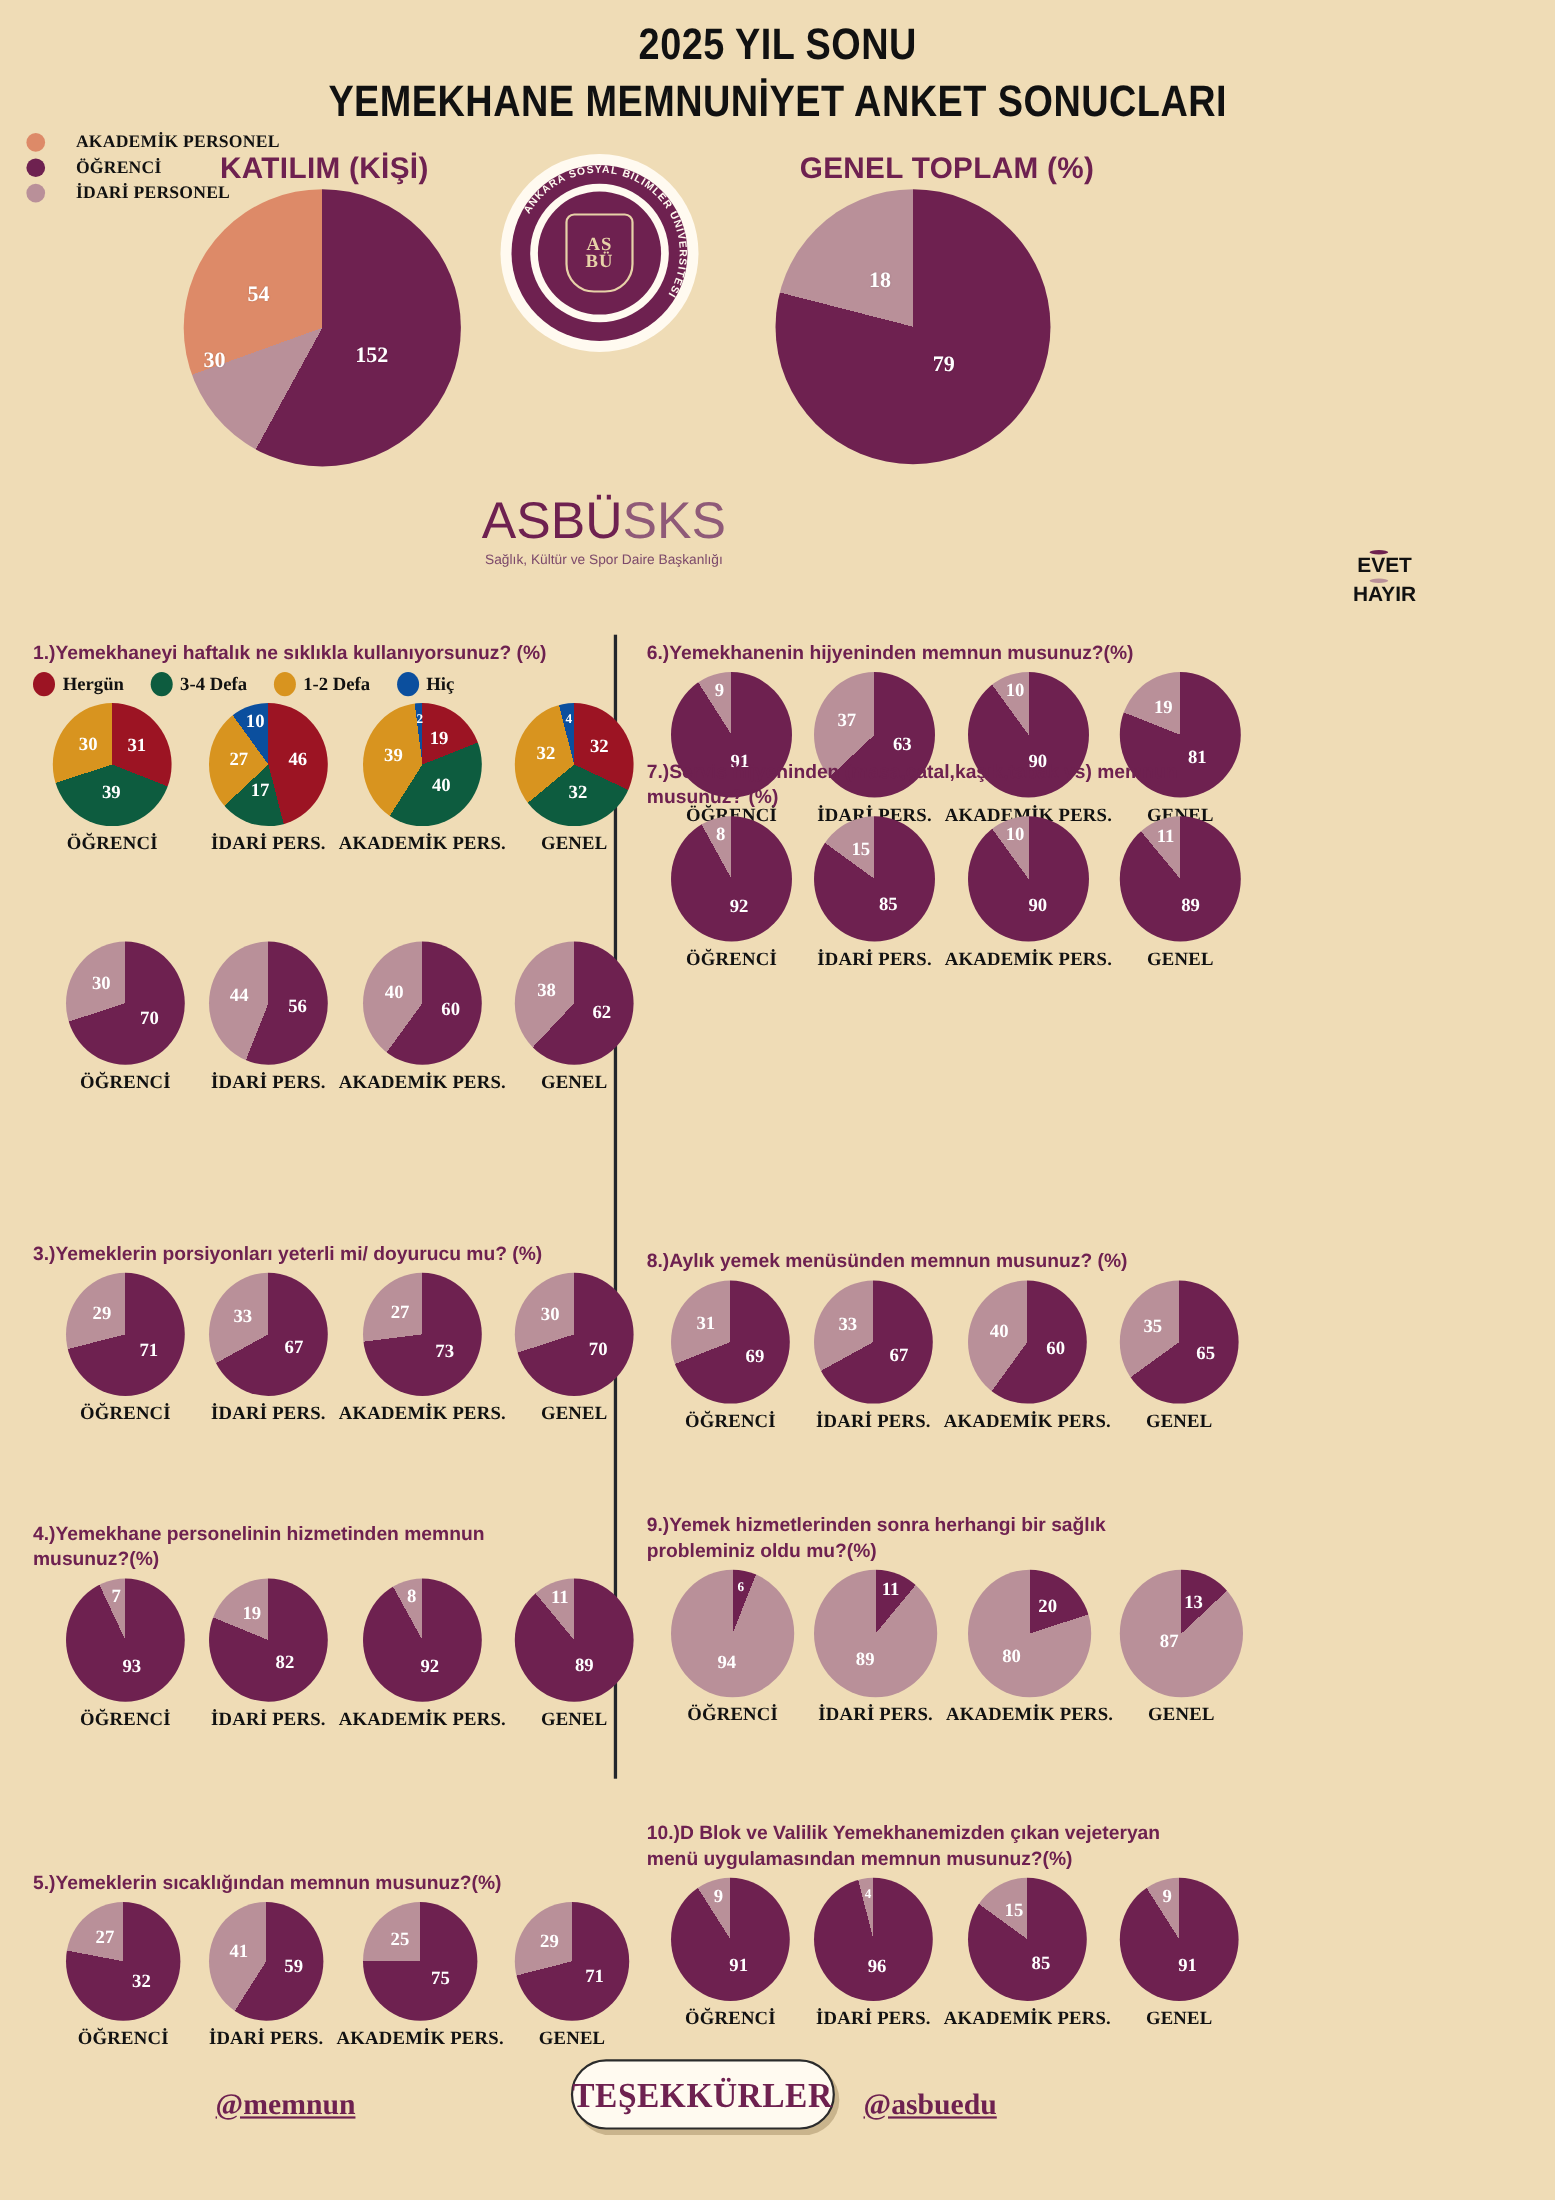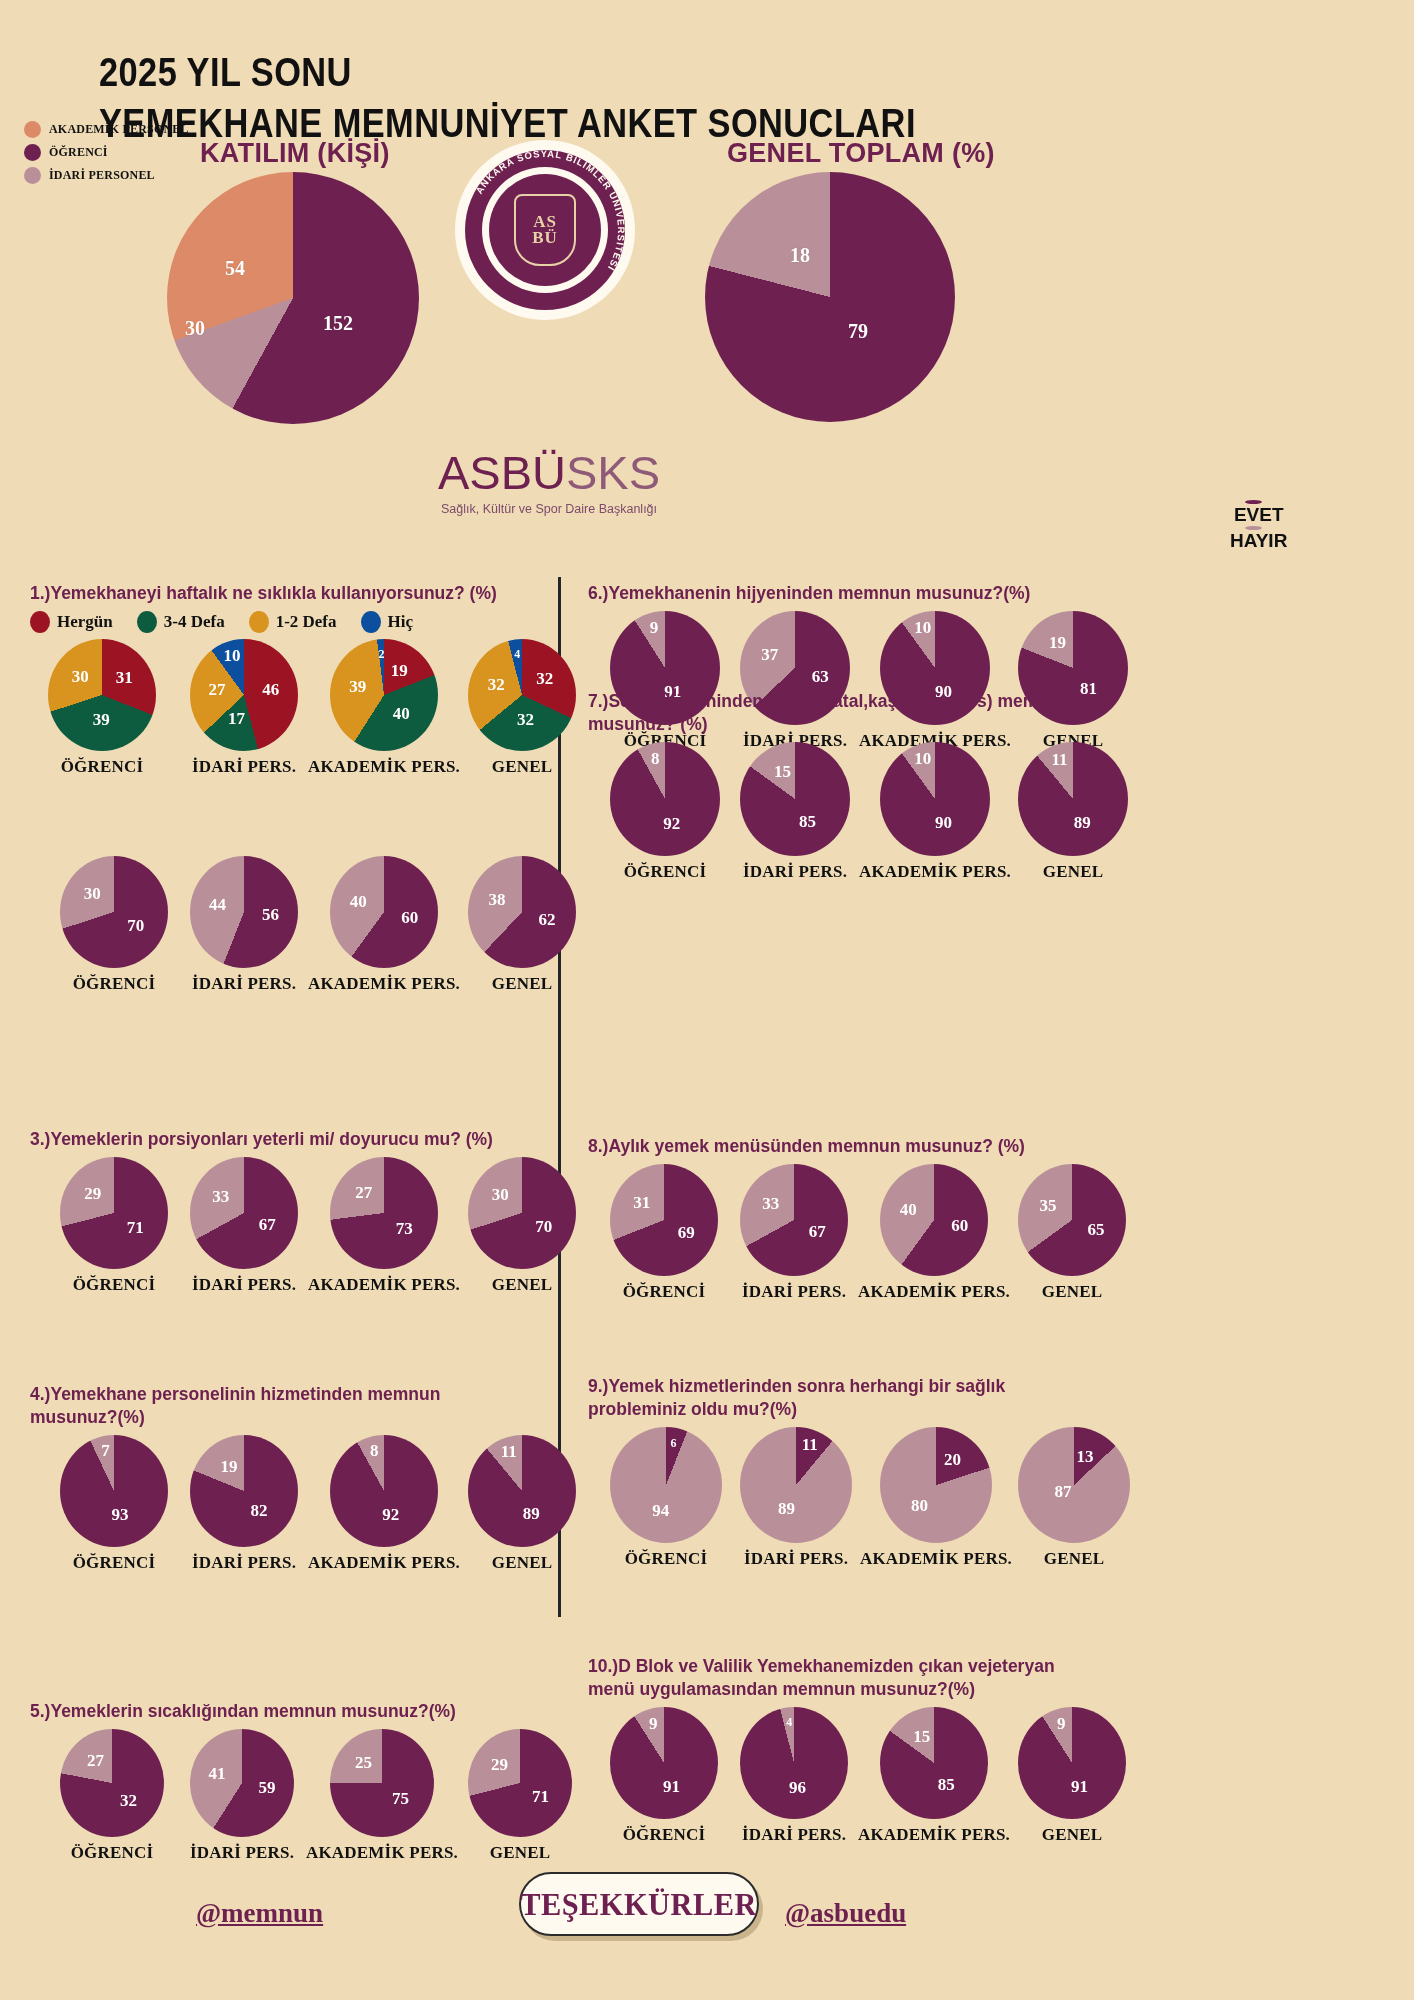--- a/index.html
+++ b/index.html
@@ -4,38 +4,38 @@
 <style>
   * { box-sizing: border-box; margin: 0; padding: 0; }
   html, body { width: 1414px; height: 2000px; }
   body {
     background: #efdcb6;
     font-family: "Liberation Sans", sans-serif;
     position: relative;
     overflow: hidden;
   }
   
-  .title-block { width: 100%; padding-top: 28px; margin-top: 21px; }
+  .title-block { width: 100%; text-align: center; padding-top: 18px; }
   .title-line {
     font-family: "Liberation Sans", sans-serif;
     font-weight: bold;
     color: #111111;
     letter-spacing: 0.5px;
     transform: scaleX(0.86);
   }
   .title-line.l1 { font-size: 40px; line-height: 46px; }
   .title-line.l2 { font-size: 40px; line-height: 56px; }
 
   
   .top-legend { position: absolute; left: 24px; top: 118px; }
   .tl-row { display: flex; align-items: center; height: 23px; }
   .tl-dot { width: 17px; height: 17px; border-radius: 50%; margin-right: 8px; flex: none; }
   .tl-label {
     font-family: "Liberation Serif", serif;
-    font-weight: bold; font-size: 12px; color: #111; letter-spacing: .2px;
+    font-weight: bold; font-size: 16px; color: #111; letter-spacing: .2px; margin-left: 20px;
   }
 
   
   .pie-head {
     position: absolute;
     font-family: "Liberation Sans", sans-serif;
     font-weight: bold;
     font-size: 27px;
     color: #6e2150;
     letter-spacing: .3px;

